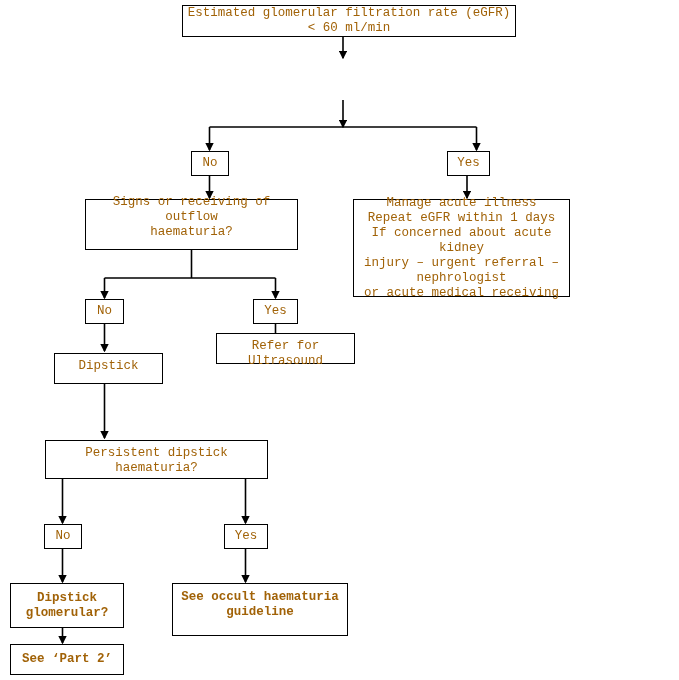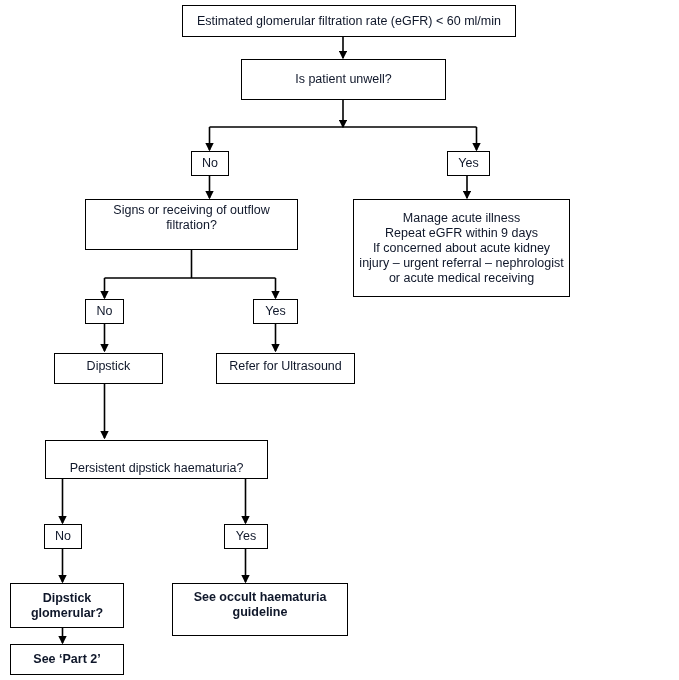--- a/index.html
+++ b/index.html
@@ -17,25 +17,26 @@
   }
   .node {
     position: absolute;
     box-sizing: border-box;
     border: 1.6px solid #000000;
     background: #ffffff;
     display: flex;
     align-items: center;
     justify-content: center;
     text-align: center;
-    color: #0f172a;
+    color: #a16207;
     font-size: 12.5px;
     line-height: 15px;
     padding: 2px 4px;
     z-index: 2;
+    font-family: Liberation Mono, monospace;
   }
   .node.small {
     font-size: 12.5px;
     padding: 0;
     text-align: center;
   }
   .node.bold {
     font-weight: bold;
     font-size: 12.5px;
   }
@@ -99,62 +100,59 @@
       <line x1="245.5" y1="549" x2="245.5" y2="582" marker-end="url(#arrow)"></line>
 
       <line x1="62.5" y1="628" x2="62.5" y2="643" marker-end="url(#arrow)"></line>
     </g>
   </svg>
 
   <div class="node" style="left:182px; top:5px; width:334px; height:32px;">
     <span>Estimated glomerular filtration rate (eGFR) &lt; 60 ml/min</span>
   </div>
 
-  <div class="node" style="left:241px; top:59px; width:205px; height:41px;">
-    <span>Is patient unwell?</span>
-  </div>
 
   <div class="node small" style="left:191px; top:151px; width:38px; height:25px;">
     <span>No</span>
   </div>
 
   <div class="node small" style="left:447px; top:151px; width:43px; height:25px;">
     <span>Yes</span>
   </div>
 
   <div class="node multiline" style="left:353px; top:199px; width:217px; height:98px;justify-content:center;">
     <div style="width:100%;">
       <span>Manage acute illness</span>
-      <span>Repeat eGFR within 9 days</span>
+      <span>Repeat eGFR within 1 days</span>
       <span>If concerned about acute kidney</span>
       <span>injury – urgent referral – nephrologist</span>
       <span>or acute medical receiving</span>
     </div>
   </div>
 
   <div class="node multiline" style="left:85px; top:199px; width:213px; height:51px;">
     <div style="width:100%; padding-bottom:14px;">
       <span>Signs or receiving of outflow</span>
-      <span>filtration?</span>
+      <span>haematuria?</span>
     </div>
   </div>
 
   <div class="node small" style="left:85px; top:299px; width:39px; height:25px;">
     <span>No</span>
   </div>
 
   <div class="node small" style="left:253px; top:299px; width:45px; height:25px;">
     <span>Yes</span>
   </div>
 
   <div class="node" style="left:54px; top:353px; width:109px; height:31px; align-items:flex-start; padding-top:5px;">
     <span>Dipstick</span>
   </div>
 
-  <div class="node" style="left:216px; top:353px; width:139px; height:31px; align-items:flex-start; padding-top:5px;">
+  <div class="node" style="left:216px; top:333px; width:139px; height:31px; align-items:flex-start; padding-top:5px;">
     <span>Refer for Ultrasound</span>
   </div>
 
   <div class="node" style="left:45px; top:440px; width:223px; height:39px; align-items:flex-end; padding-top:7px;">
     <span>Persistent dipstick haematuria?</span>
   </div>
 
   <div class="node small" style="left:44px; top:524px; width:38px; height:25px;">
     <span>No</span>
   </div>

